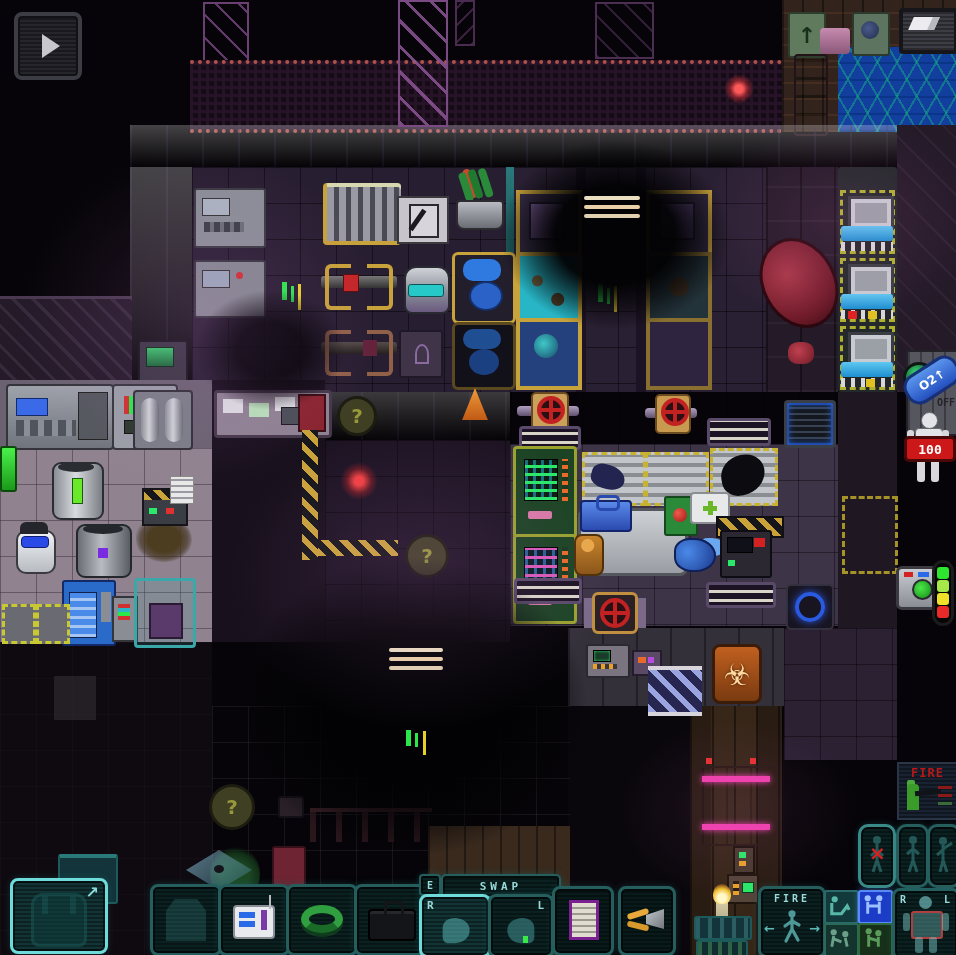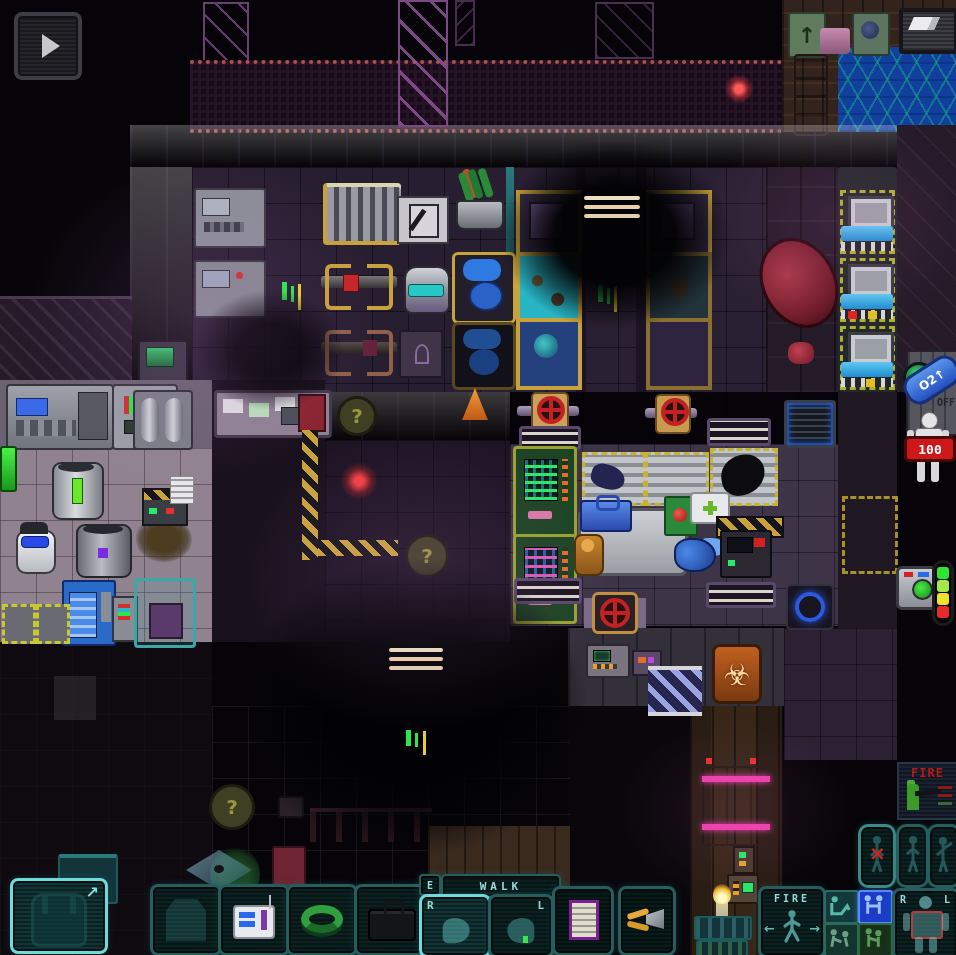--- a/index.html
+++ b/index.html
@@ -436,21 +436,21 @@
   <div class="a slot" style="left:354px;top:884px;width:66px;height:66px;">
     <div style="position:absolute;left:11px;top:22px;width:44px;height:28px;background:#141518;border:2px solid #000;border-radius:4px;box-shadow:inset 0 3px 0 rgba(255,255,255,.08);">
       <div style="position:absolute;left:14px;top:-10px;width:14px;height:10px;border:3px solid #141518;border-radius:4px 4px 0 0;"></div>
     </div>
   </div>
 
   <div class="a slot" style="left:419px;top:874px;width:18px;height:18px;border-width:2px;border-radius:4px;display:flex;align-items:center;justify-content:center;">
     <span class="hudtxt" style="font-size:10px;letter-spacing:0;">E</span>
   </div>
   <div class="a slot" style="left:441px;top:874px;width:116px;height:20px;border-width:2px;border-radius:5px;display:flex;align-items:center;justify-content:center;">
-    <span class="hudtxt" style="font-size:11px;letter-spacing:4px;">WALK</span>
+    <span class="hudtxt" style="font-size:11px;letter-spacing:4px;">SWAP</span>
   </div>
 
   <div class="a slot bright" style="left:419px;top:894px;width:66px;height:58px;">
     <span class="hudtxt" style="position:absolute;left:5px;top:2px;font-size:11px;">R</span>
     <svg width="40" height="34" viewBox="0 0 24 20" style="position:absolute;left:14px;top:16px;opacity:.55;">
         <path d="M4 9c0-5 5-7 9-6 5 1 8 4 7 9-1 4-5 6-9 6H8c-3 0-4-2-4-4z" fill="#56b0b0"></path>
       </svg>
   </div>
   <div class="a slot" style="left:488px;top:894px;width:60px;height:58px;">
     <span class="hudtxt" style="position:absolute;right:5px;top:2px;font-size:11px;">L</span>

